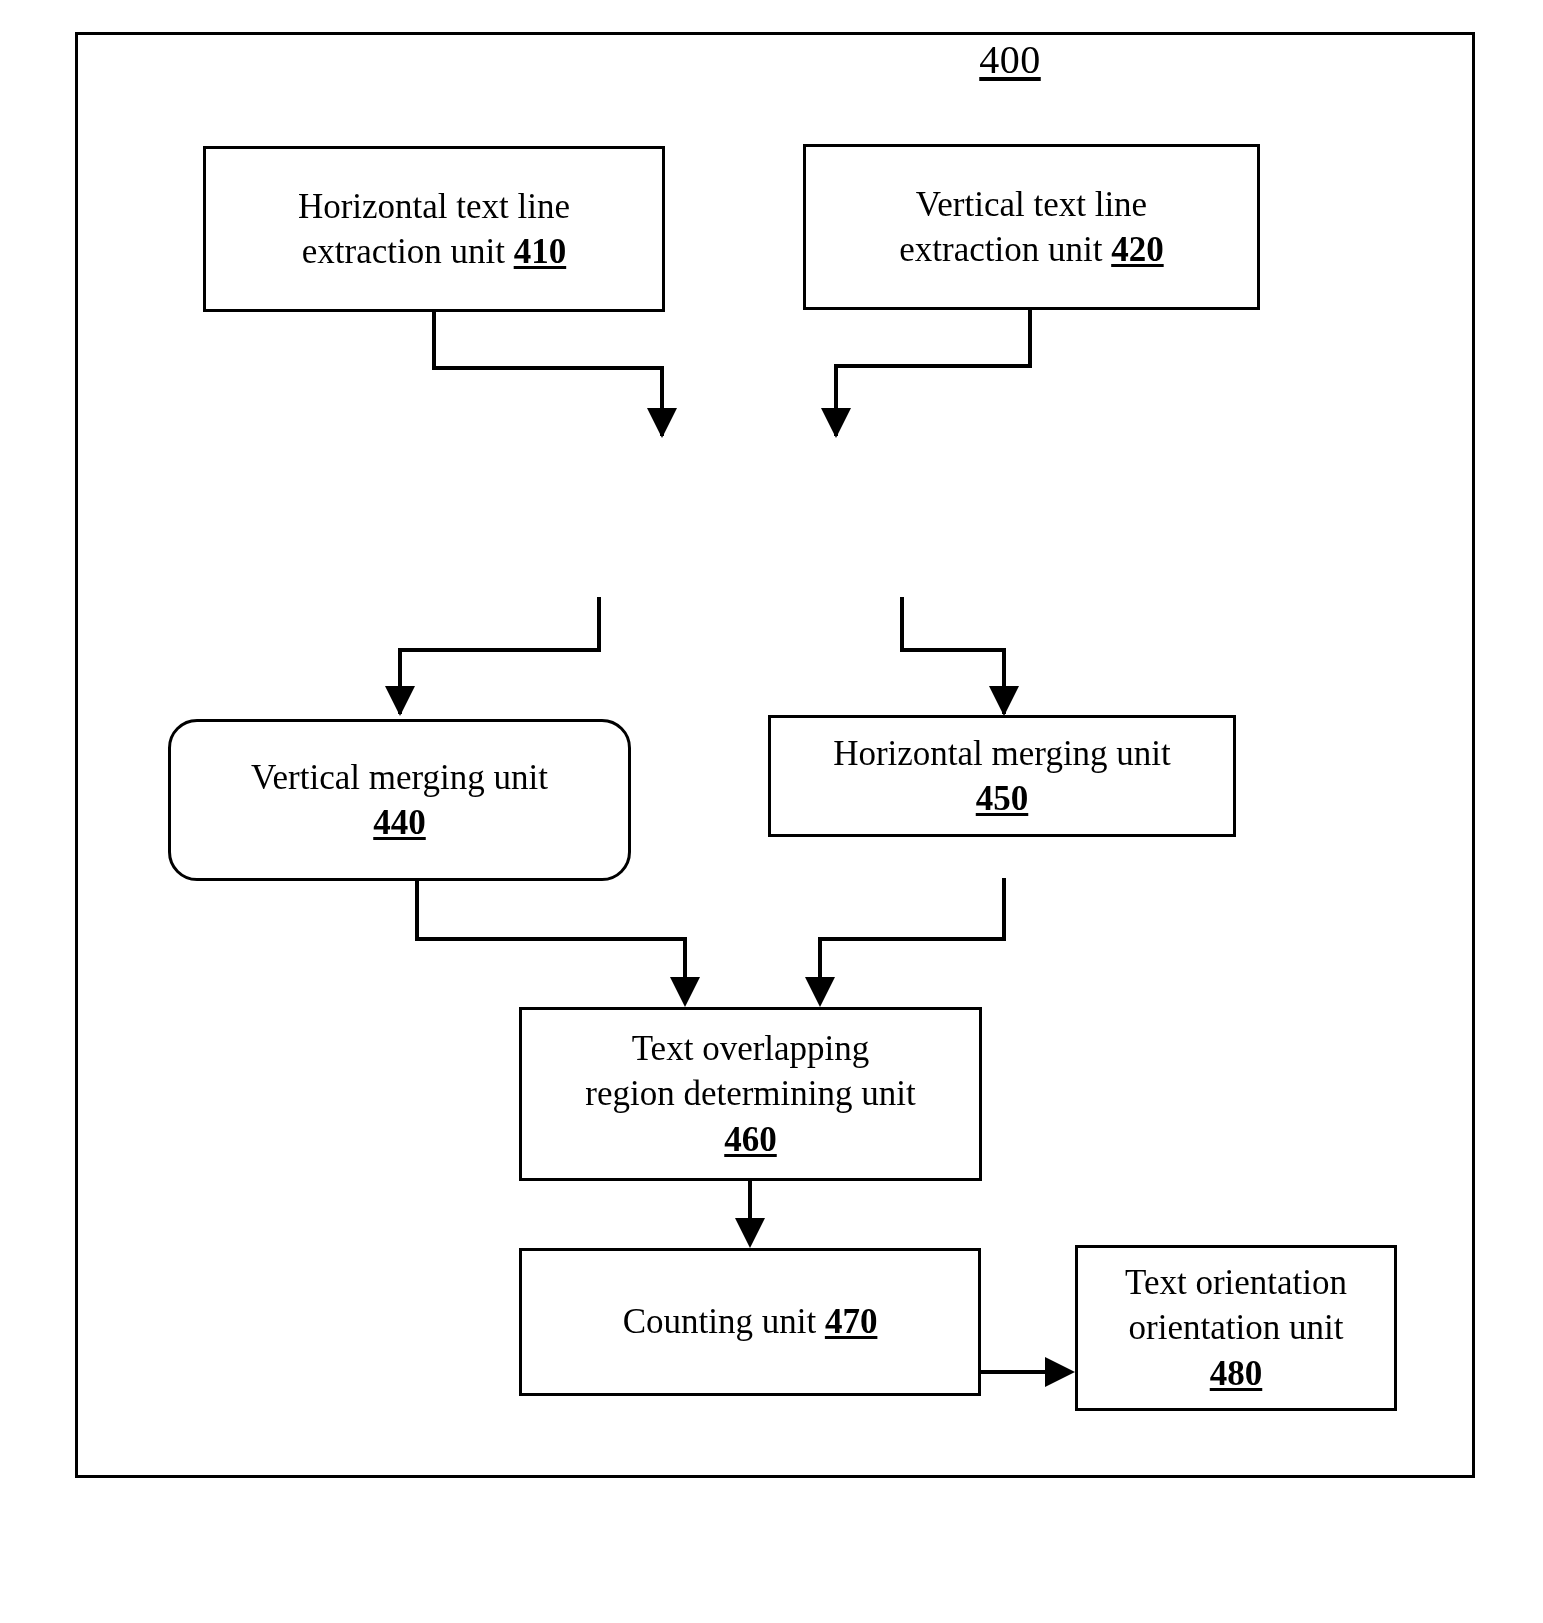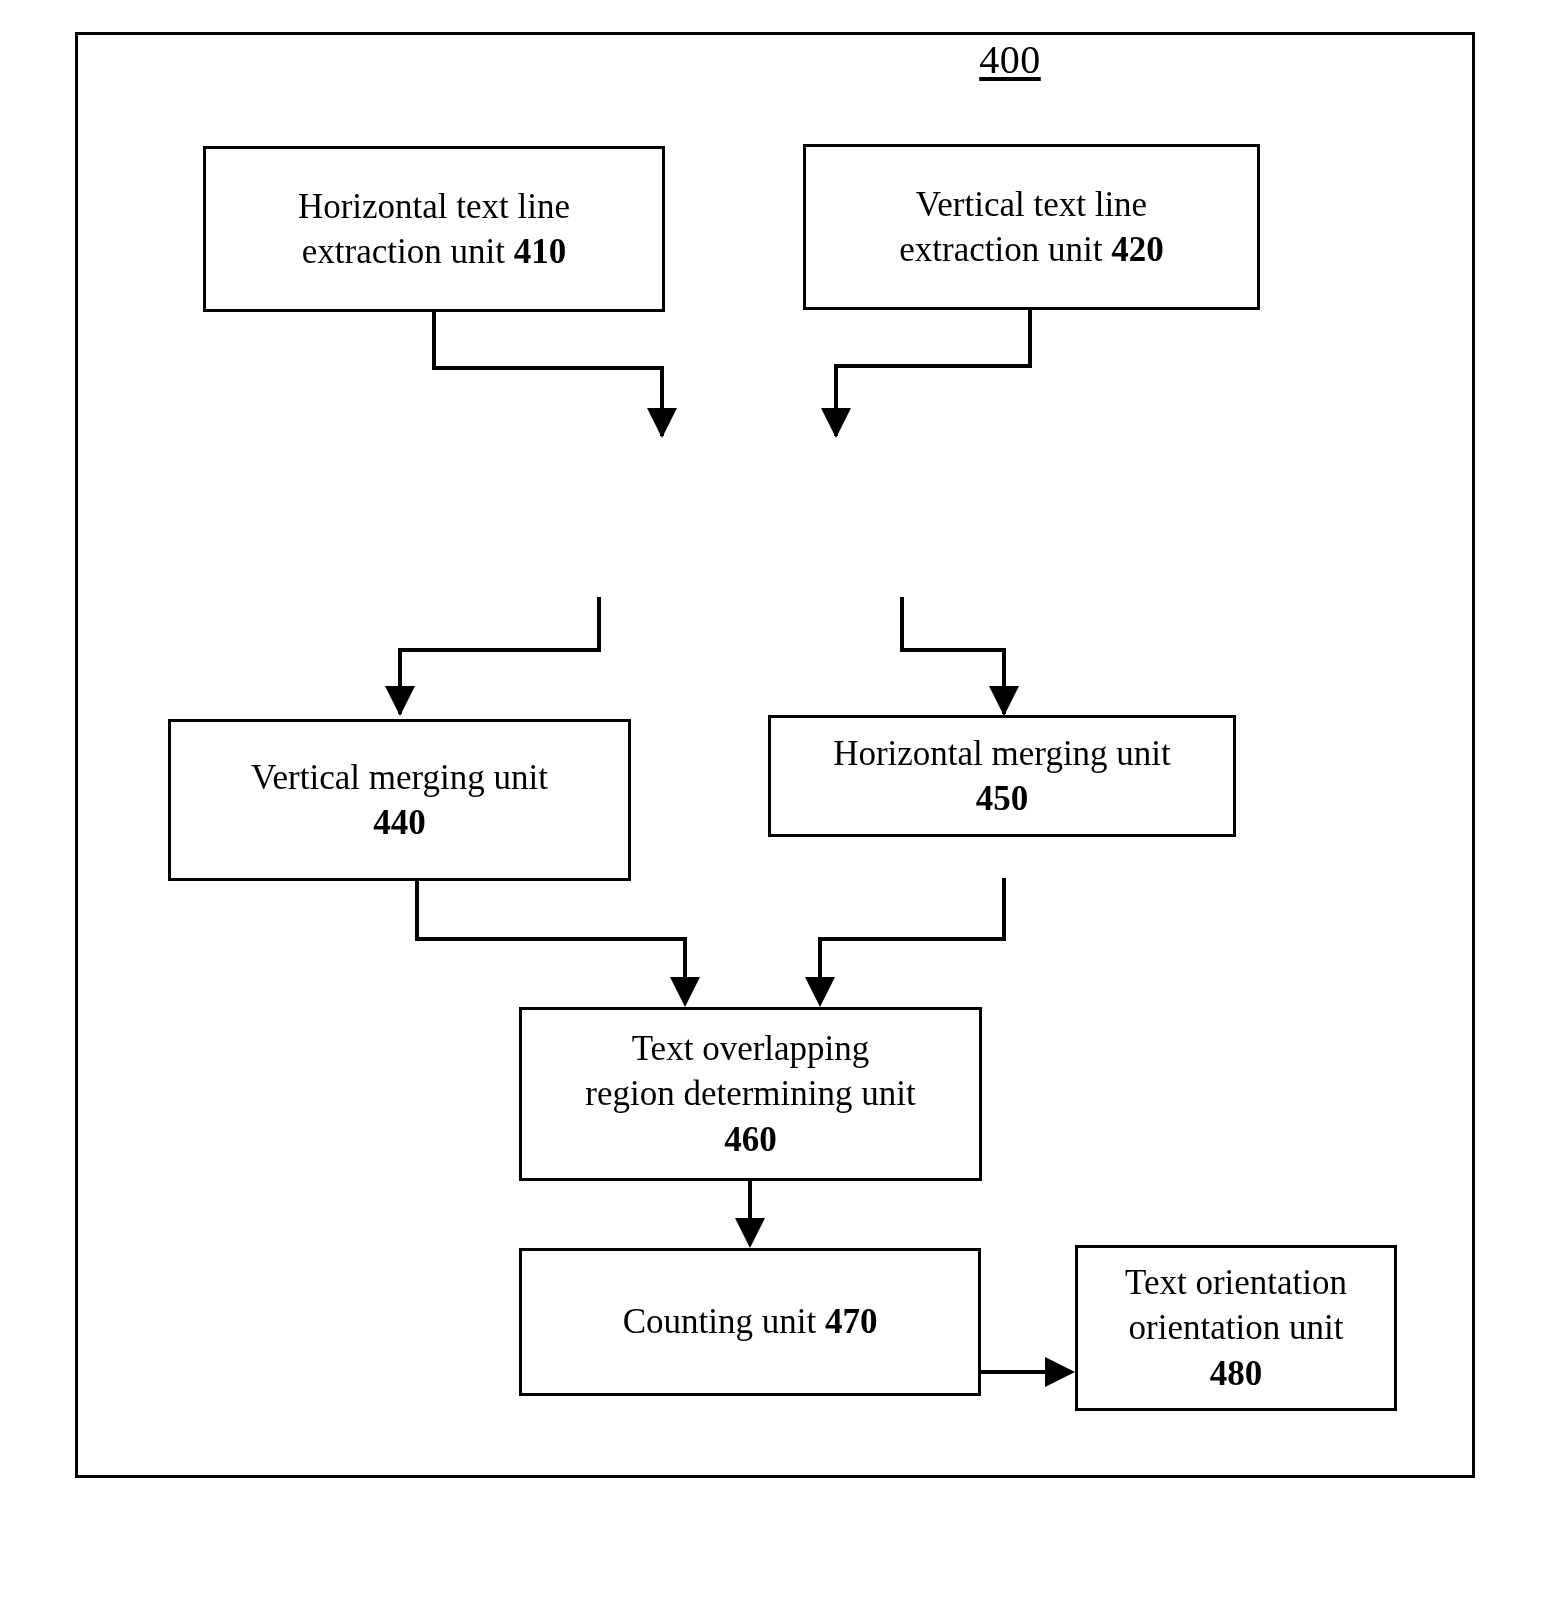--- a/index.html
+++ b/index.html
@@ -49,27 +49,28 @@
     font-size: 35px;
     line-height: 1.30;
     padding: 0 8px;
   }
   .node .label {
     display: block;
     width: 100%;
   }
   .ref {
     font-weight: bold;
+    text-decoration: underline;
     text-underline-offset: 3px;
   }
   
   #node-410 { left: 203px;  top: 146px;  width: 462px; height: 166px; }
   #node-420 { left: 803px;  top: 144px;  width: 457px; height: 166px; }
   #node-430 { left: 518px;  top: 441px;  width: 462px; height: 158px; }
-  #node-440 { left: 168px;  top: 719px;  width: 463px; height: 162px; }
+  #node-440 { left: 168px;  top: 719px;  width: 463px; height: 162px; border-radius: 29px; }
   #node-450 { left: 768px;  top: 715px;  width: 468px; height: 122px; justify-content: flex-end; }
   #node-460 { left: 519px;  top: 1007px; width: 463px; height: 174px; justify-content: flex-end; }
   #node-470 { left: 519px;  top: 1248px; width: 462px; height: 148px; }
   #node-480 { left: 1075px; top: 1245px; width: 322px; height: 166px; }
 
   
   .seg {
     position: absolute;
     background: #000000;
   }

